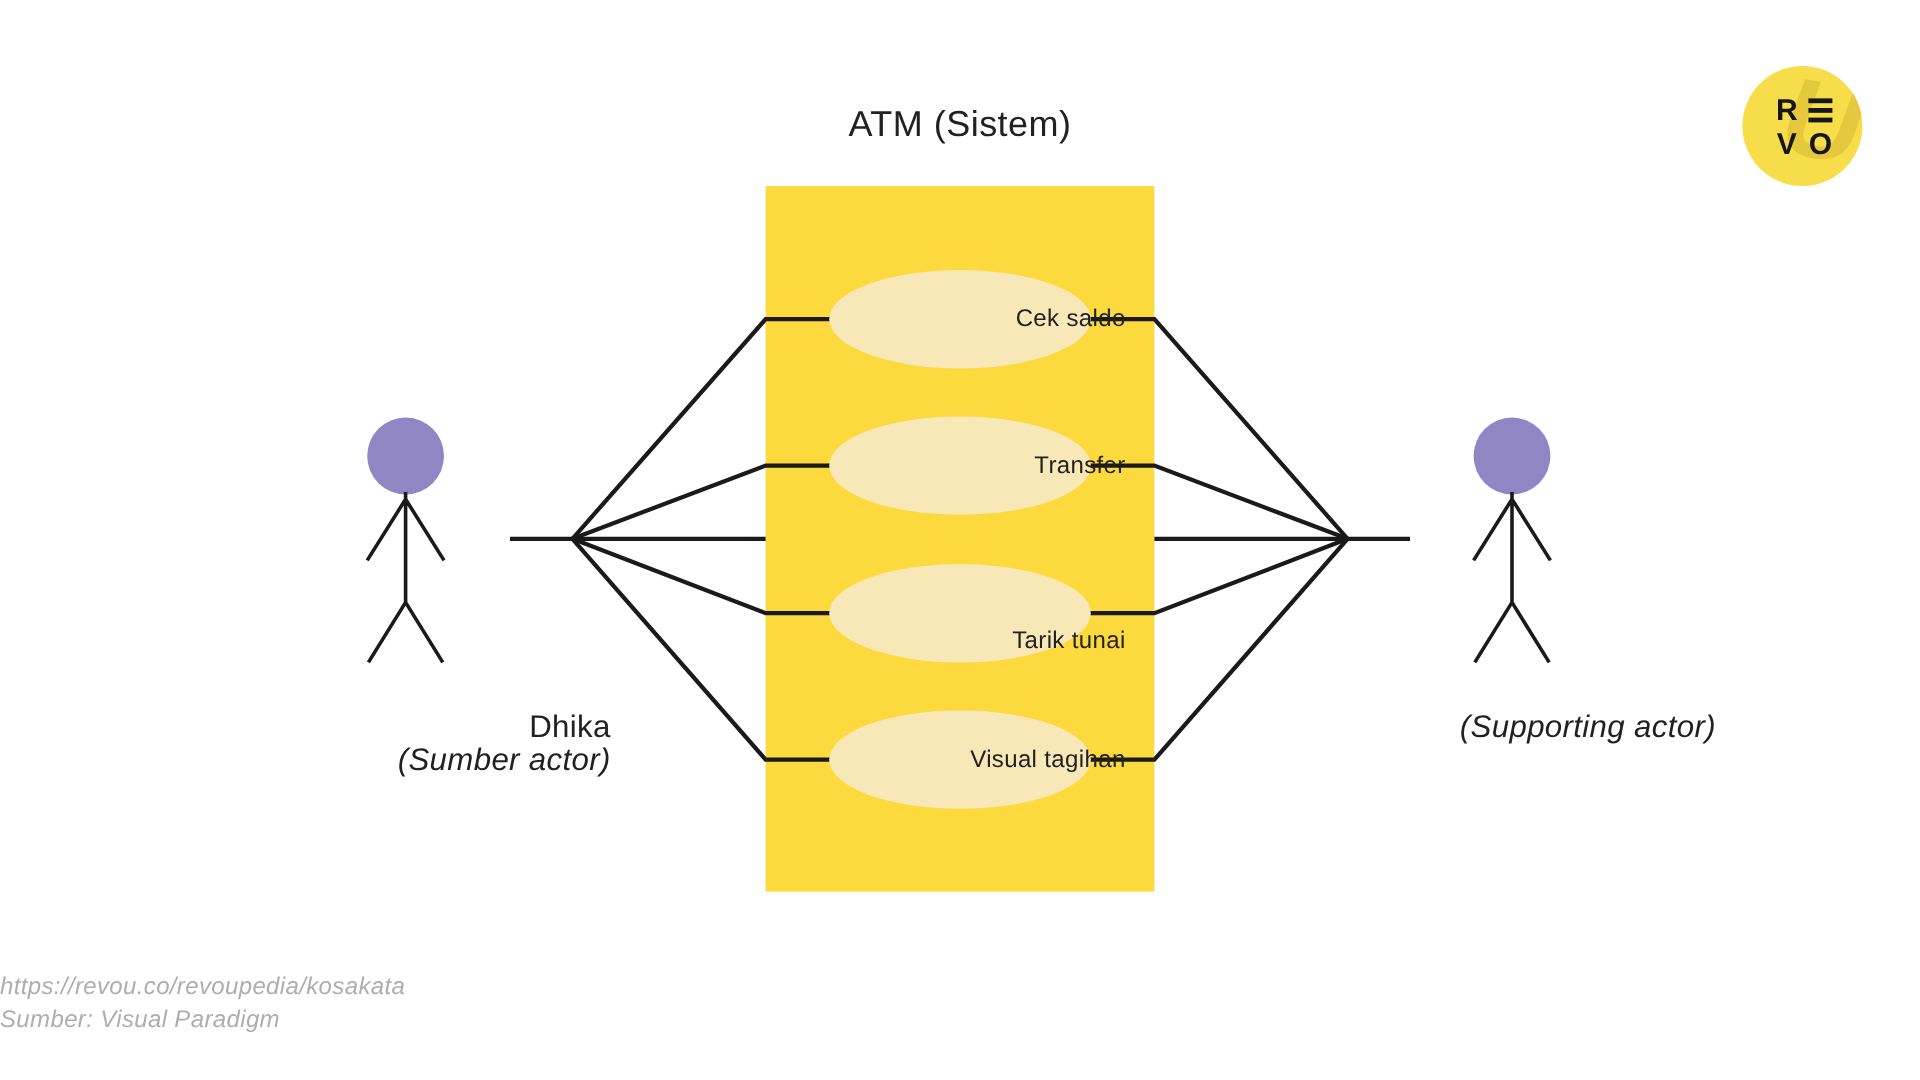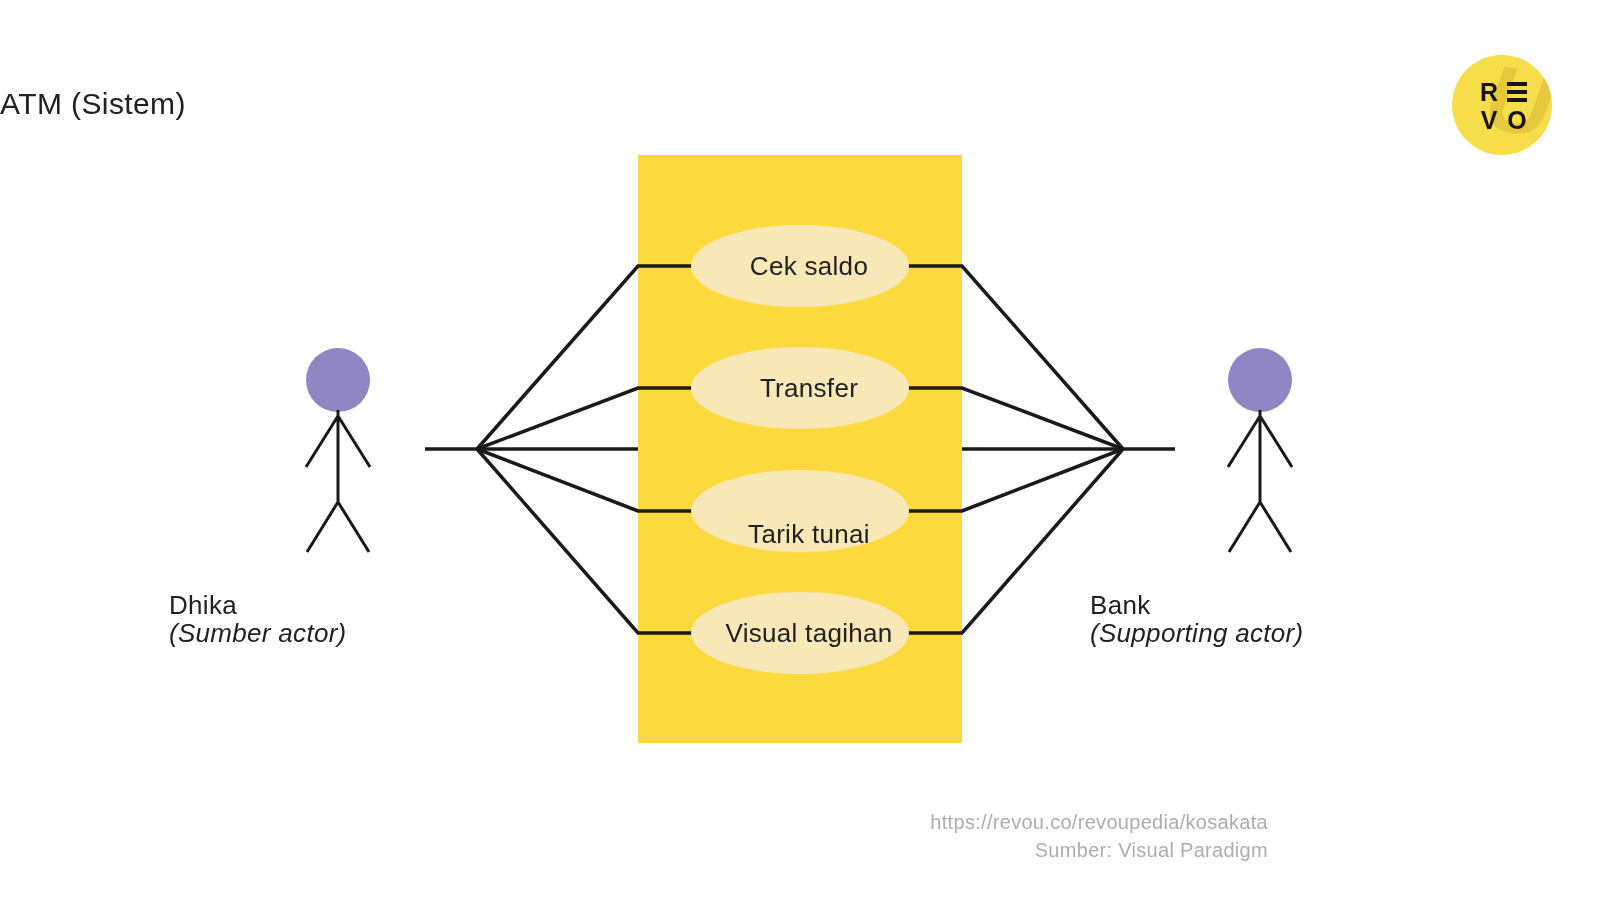--- a/index.html
+++ b/index.html
@@ -22,54 +22,56 @@
     height: 900px;
   }
   .label {
     position: absolute;
     color: #212121;
   }
   .title {
     top: 87px;
     left: 0;
     width: 1600px;
+    text-align: center;
     font-size: 30px;
     letter-spacing: 0.4px;
   }
   .uc-label {
-    left: 659px;
+    left: 638px;
     width: 300px;
-    text-align: center;
-    font-size: 26px;
+    text-align: right;
+    font-size: 20px;
     line-height: 34px;
     letter-spacing: 0.3px;
   }
   .uc-0 { top: 249px; }
   .uc-1 { top: 371px; }
   .uc-2 { top: 494px; margin-top: 23px; }
   .uc-3 { top: 616px; }
   .actor-label {
     width: 340px;
-    text-align: left;
+    text-align: right;
     top: 591px;
     font-size: 26px;
     line-height: 28px;
     letter-spacing: 0.3px;
   }
   .actor-label .role {
     font-style: italic;
   }
   .actor-left-label  { left: 169px; }
   .actor-right-label { left: 1090px; }
   .footer {
     position: absolute;
     top: 808px;
     left: 0;
     width: 1268px;
-    text-align: right;
+    text-align: left;
+    font-style: italic;
     font-size: 20px;
     line-height: 28px;
     color: #aeaeae;
     letter-spacing: 0.3px;
   }
   
   .logo {
     position: absolute;
     left: 1452px;
     top: 55px;
@@ -174,21 +176,20 @@
   <div class="label uc-label uc-0">Cek saldo</div>
   <div class="label uc-label uc-1">Transfer</div>
   <div class="label uc-label uc-2">Tarik tunai</div>
   <div class="label uc-label uc-3">Visual tagihan</div>
 
   <div class="label actor-label actor-left-label">
     <div class="name">Dhika</div>
     <div class="role">(Sumber actor)</div>
   </div>
   <div class="label actor-label actor-right-label">
-    <div class="name">Bank</div>
     <div class="role">(Supporting actor)</div>
   </div>
 
   <div class="footer">
     <div>https://revou.co/revoupedia/kosakata</div>
     <div>Sumber: Visual Paradigm</div>
   </div>
 
   <div class="logo">
     <div class="logo-watermark">U</div>

